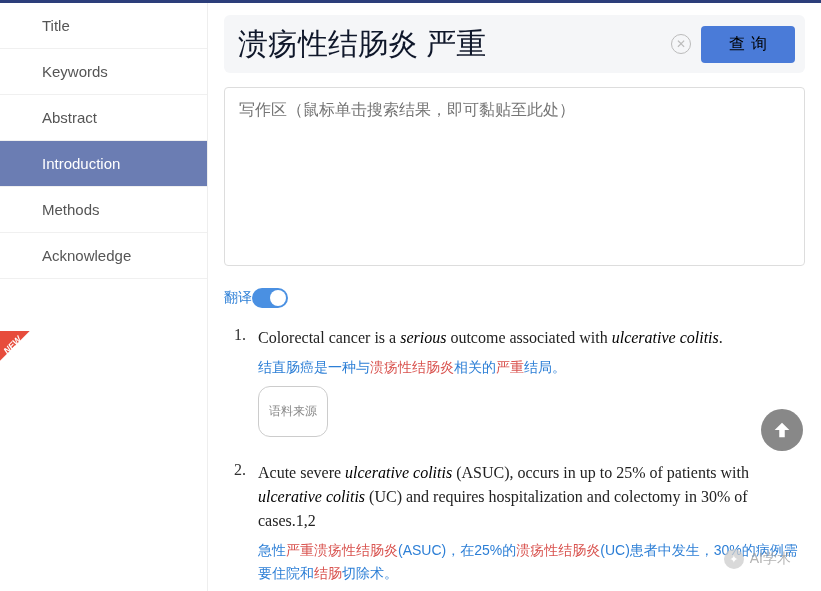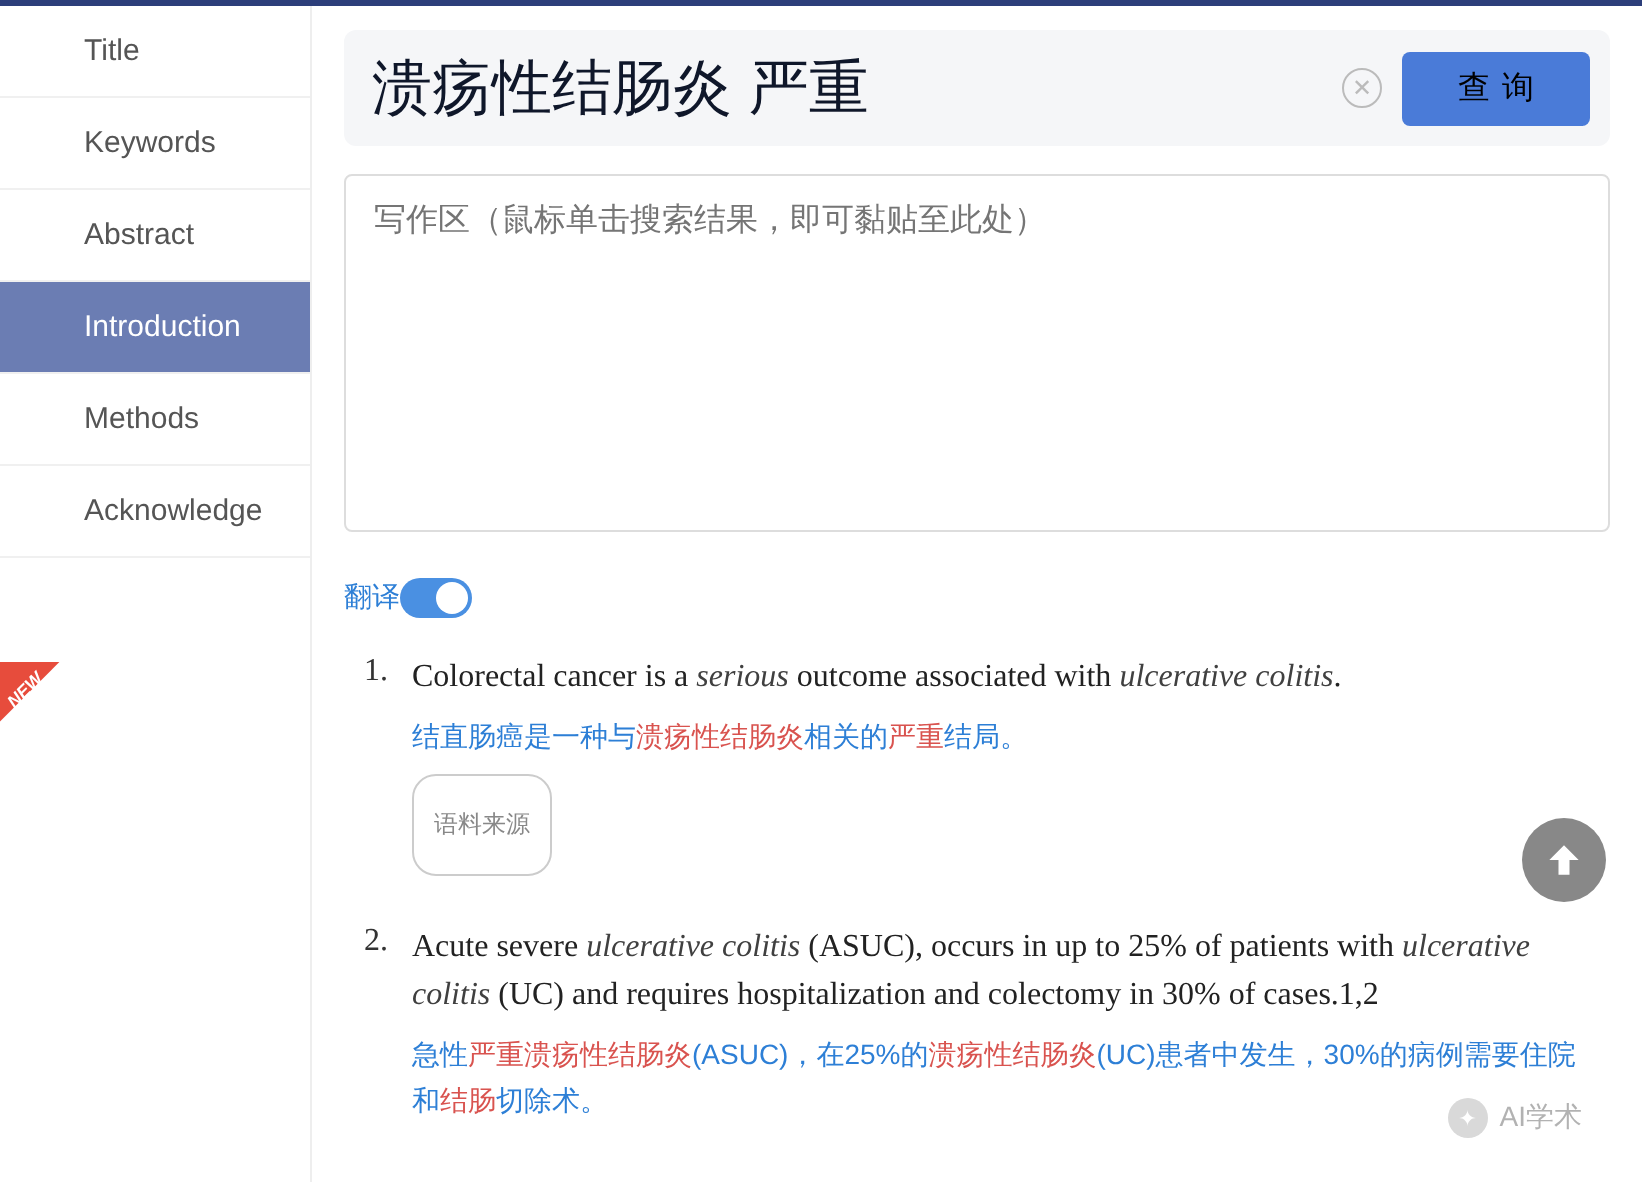--- a/index.html
+++ b/index.html
@@ -1,40 +1,40 @@
 <!DOCTYPE html>
 <html><head>
   <meta charset="utf-8">
   <style>
     * { margin: 0; padding: 0; box-sizing: border-box; }
     body { font-family: -apple-system, BlinkMacSystemFont, "Segoe UI", sans-serif; background: #fff; width: 821px; height: 591px; overflow: hidden; position: relative; }
     .topbar { height: 3px; background: #2c3e7a; }
     .container { display: flex; height: calc(100% - 3px); }
-    .sidebar { width: 156px; background: #fff; border-right: 1px solid #eee; position: relative; }
+    .sidebar { width: 208px; background: #fff; border-right: 1px solid #eee; position: relative; }
     .sidebar-item { padding: 14px 0 14px 42px; font-size: 15px; color: #555; cursor: pointer; border-bottom: 1px solid #f0f0f0; }
     .sidebar-item.active { background: #6b7db3; color: #fff; }
     .new-badge { position: absolute; left: 0; top: 328px; width: 42px; height: 42px; overflow: hidden; pointer-events: none; }
     .new-badge::before { content: ""; position: absolute; left: -21px; top: -21px; width: 42px; height: 42px; background: #e74c3c; transform: rotate(45deg); }
     .new-text { position: absolute; left: 2px; top: 9px; transform: rotate(-45deg); color: #fff; font-size: 9px; font-weight: bold; font-style: italic; }
     .main { flex: 1; padding: 12px 16px 0 16px; overflow-y: auto; }
     .search-row { display: flex; align-items: center; gap: 10px; background: #f5f6f8; border-radius: 6px; padding: 8px 10px; }
     .search-input { flex: 1; border: none; background: transparent; font-size: 30px; color: #0f172a; outline: none; padding: 4px; }
     .clear-btn { width: 20px; height: 20px; border-radius: 50%; border: 1px solid #bbb; background: transparent; color: #bbb; font-size: 12px; line-height: 1; cursor: pointer; display: flex; align-items: center; justify-content: center; }
     .query-btn { background: #4a7bd8; color: #000000; border: none; border-radius: 4px; padding: 8px 22px; font-size: 16px; cursor: pointer; letter-spacing: 6px; text-indent: 6px; }
     .write-area { width: 100%; height: 179px; margin-top: 14px; border: 1px solid #ddd; border-radius: 4px; padding: 12px 14px; font-size: 16px; color: #aaa; resize: none; outline: none; font-family: inherit; }
     .translate-row { display: flex; align-items: center; margin: 18px 0 18px 0; }
     .translate-label { color: #2d7fd6; font-size: 14px; }
     .toggle { width: 36px; height: 20px; background: #4a90e2; border-radius: 10px; position: relative; cursor: pointer; }
     .toggle::after { content: ""; position: absolute; right: 2px; top: 2px; width: 16px; height: 16px; background: #fff; border-radius: 50%; }
     .results { padding: 0 6px 20px 6px; }
     .result { display: flex; gap: 12px; margin-bottom: 24px; font-size: 16px; }
     .result-num { color: #333; min-width: 16px; text-align: right; font-family: Georgia, serif; }
     .result-body { flex: 1; }
     .en { font-family: Georgia, "Times New Roman", serif; color: #222; line-height: 1.5; }
-    .hl { color: #404040; font-style: italic; }
+    .hl { color: #000000; font-style: italic; }
     .cn { color: #2d7fd6; font-size: 14px; margin-top: 6px; line-height: 1.6; }
     .hl-cn { color: #d9534f; }
     .source-btn { display: inline-block; margin-top: 8px; border: 1px solid #ccc; border-radius: 12px; padding: 16px 10px; font-size: 12px; color: #888; background: #fff; cursor: pointer; }
     .scroll-top { position: absolute; right: 18px; bottom: 140px; width: 42px; height: 42px; background: #888; border-radius: 50%; display: flex; align-items: center; justify-content: center; cursor: pointer; }
     .scroll-top svg { fill: #fff; }
     .watermark { position: absolute; right: 30px; bottom: 22px; display: flex; align-items: center; gap: 6px; color: #999; font-size: 14px; opacity: 0.75; }
     .wm-icon { width: 20px; height: 20px; border-radius: 50%; background: #ccc; display: flex; align-items: center; justify-content: center; font-size: 11px; color: #fff; }
   </style>
 </head>
 <body>

